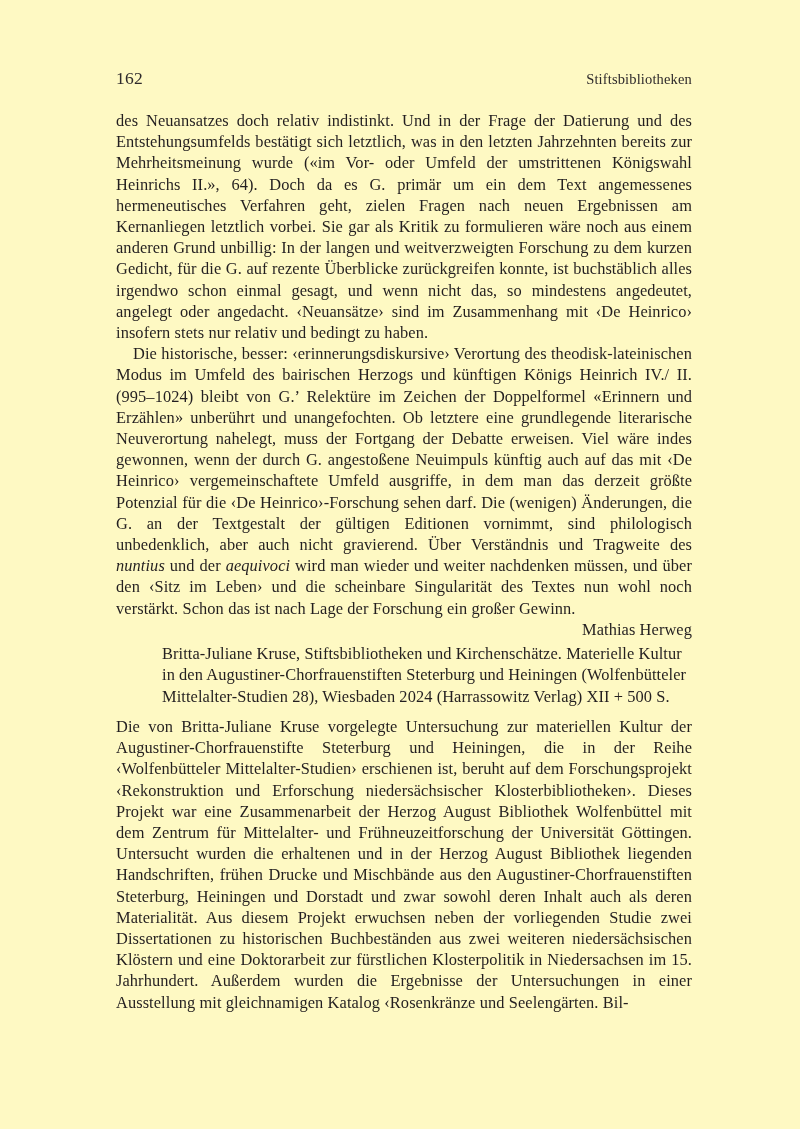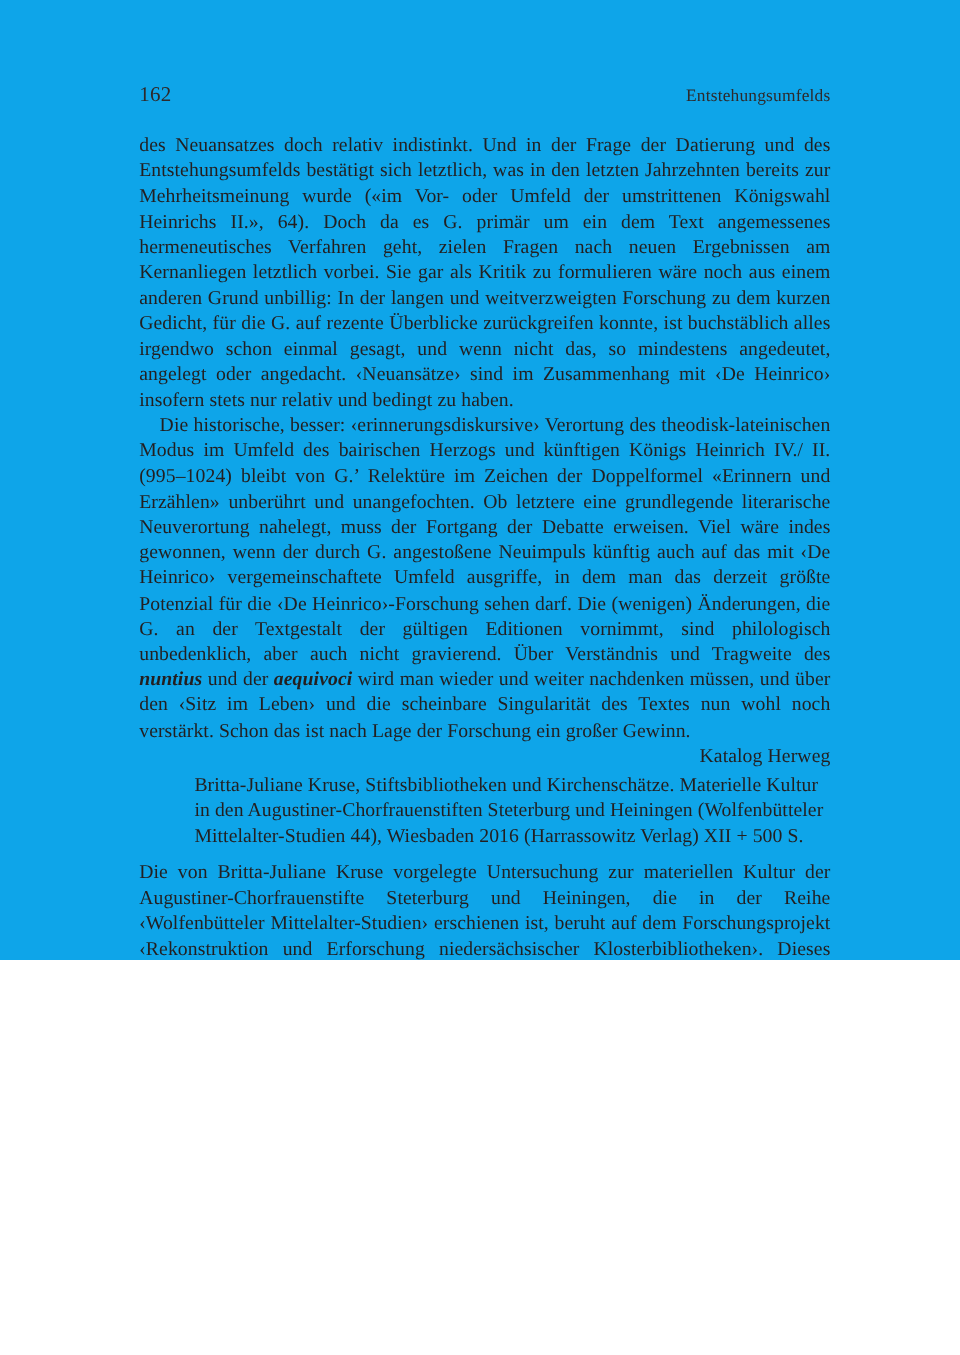--- a/index.html
+++ b/index.html
@@ -12,23 +12,23 @@
     width: 800px;
     height: 1129px;
     font-family: "Liberation Serif", "DejaVu Serif", serif;
     color: #231f20;
     -webkit-font-smoothing: antialiased;
   }
 
   .page {
     position: relative;
     width: 800px;
-    height: 800px;
+    height: 1129px;
     box-sizing: border-box;
-    background: #0ea5e9;
+    background: #fef9c3;
     overflow: hidden;
   }
 
   
   .running-head {
     position: absolute;
     left: 116px;
     top: 68px;
     width: 576px;
     display: flex;
@@ -87,42 +87,42 @@
     letter-spacing: 0.005em;
   }
 
   .review-body {
     position: absolute;
     left: 116px;
     top: 716px;
     width: 576px;
   }
 
-  i { font-style: italic; font-weight: bold; }
+  i { font-style: italic; }
 </style>
 </head>
 <body>
 
 <div class="page">
 
   <div class="running-head">
     <span class="folio">162</span>
-    <span class="head-title">Entstehungsumfelds</span>
+    <span class="head-title">Stiftsbibliotheken</span>
   </div>
 
   <div class="textblock">
 
     <p class="body">des Neuansatzes doch relativ indistinkt. Und in der Frage der Datierung und des Entstehungsumfelds bestätigt sich letztlich, was in den letzten Jahrzehnten bereits zur Mehrheitsmeinung wurde («im Vor- oder Umfeld der umstrittenen Königswahl Heinrichs II.», 64). Doch da es G. primär um ein dem Text angemessenes hermeneutisches Verfahren geht, zielen Fragen nach neuen Ergebnissen am Kernanliegen letztlich vorbei. Sie gar als Kritik zu formulieren wäre noch aus einem anderen Grund unbillig: In der langen und weitverzweigten Forschung zu dem kurzen Gedicht, für die G. auf rezente Überblicke zurückgreifen konnte, ist buchstäblich alles irgendwo schon einmal gesagt, und wenn nicht das, so mindestens angedeutet, angelegt oder angedacht. ‹Neuansätze› sind im Zusammenhang mit ‹De Heinrico› insofern stets nur relativ und bedingt zu haben.</p>
 
     <p class="body"><span>Die historische, besser: ‹erinnerungsdiskursive› Verortung des theodisk-lateinischen Modus im Umfeld des bairischen Herzogs und künftigen Königs Heinrich IV./ II. (995–1024) bleibt von G.’ Relektüre im Zeichen der Doppelformel «Erinnern und Erzählen» unberührt und unangefochten. Ob letztere eine grundlegende literarische Neuverortung nahelegt, muss der Fortgang der Debatte erweisen. Viel wäre indes gewonnen, wenn der durch G. angestoßene Neuimpuls künftig auch auf das mit ‹De Heinrico› vergemeinschaftete Umfeld ausgriffe, in dem man das derzeit größte Potenzial für die ‹De Heinrico›-Forschung sehen darf. Die (wenigen) Änderungen, die G. an der Textgestalt der gültigen Editionen vornimmt, sind philologisch unbedenklich, aber auch nicht gravierend. Über Verständnis und Tragweite des </span><i>nuntius</i><span> und der </span><i>aequivoci</i><span> wird man wieder und weiter nachdenken müssen, und über den ‹Sitz im Leben› und die scheinbare Singularität des Textes nun wohl noch verstärkt. Schon das ist nach Lage der Forschung ein großer Gewinn.</span><span class="sig-line">
           <span style="flex: 1 1 0%;"></span>
-          <span class="signature">Katalog Herweg</span>
+          <span class="signature">Mathias Herweg</span>
         </span></p>
 
   </div>
 
-  <p class="bookref">Britta-Juliane Kruse, Stiftsbibliotheken und Kirchenschätze. Materielle Kultur in den Augustiner-Chorfrauenstiften Steterburg und Heiningen (Wolfenbütteler Mittelalter-Studien 44), Wiesbaden 2016 (Harrassowitz Verlag) XII + 500 S.</p>
+  <p class="bookref">Britta-Juliane Kruse, Stiftsbibliotheken und Kirchenschätze. Materielle Kultur in den Augustiner-Chorfrauenstiften Steterburg und Heiningen (Wolfenbütteler Mittelalter-Studien 28), Wiesbaden 2024 (Harrassowitz Verlag) XII + 500 S.</p>
 
   <div class="review-body">
     <p class="body">Die von Britta-Juliane Kruse vorgelegte Untersuchung zur materiellen Kultur der Augustiner-Chorfrauenstifte Steterburg und Heiningen, die in der Reihe ‹Wolfenbütteler Mittelalter-Studien› erschienen ist, beruht auf dem Forschungsprojekt ‹Rekonstruktion und Erforschung niedersächsischer Klosterbibliotheken›. Dieses Projekt war eine Zusammenarbeit der Herzog August Bibliothek Wolfenbüttel mit dem Zentrum für Mittelalter- und Frühneuzeitforschung der Universität Göttingen. Untersucht wurden die erhaltenen und in der Herzog August Bibliothek liegenden Handschriften, frühen Drucke und Mischbände aus den Augustiner-Chorfrauenstiften Steterburg, Heiningen und Dorstadt und zwar sowohl deren Inhalt auch als deren Materialität. Aus diesem Projekt erwuchsen neben der vorliegenden Studie zwei Dissertationen zu historischen Buchbeständen aus zwei weiteren niedersächsischen Klöstern und eine Doktorarbeit zur fürstlichen Klosterpolitik in Niedersachsen im 15. Jahrhundert. Außerdem wurden die Ergebnisse der Untersuchungen in einer Ausstellung mit gleichnamigen Katalog ‹Rosenkränze und Seelengärten. Bil-</p>
   </div>
 
 </div>
 
 </body></html>

